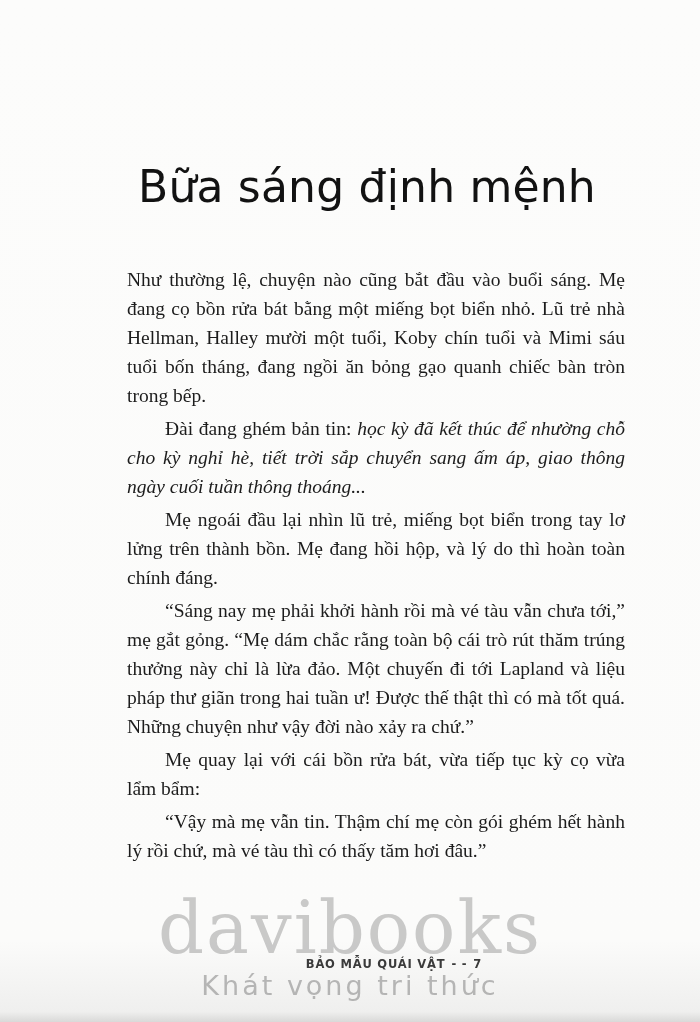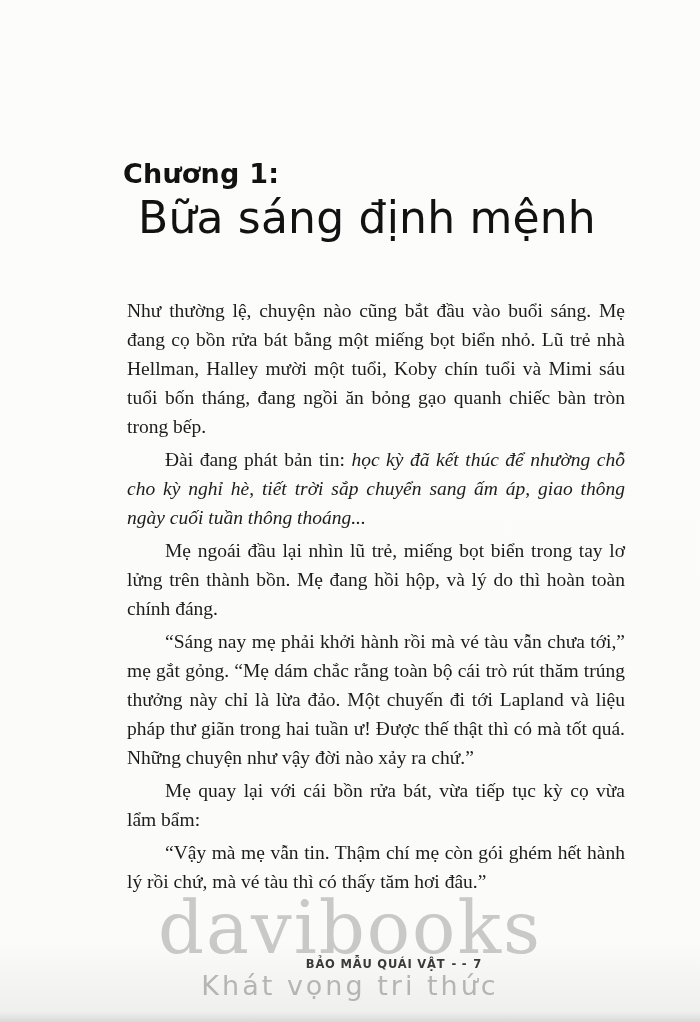--- a/index.html
+++ b/index.html
@@ -100,29 +100,28 @@
 <body>
 
 <div class="page">
 
   <div class="watermark watermark-main">davibooks</div>
 
   <div class="watermark watermark-sub">Khát vọng tri thức</div>
 
   <div class="content">
 
-    <h2 class="chapter-label">Chương 1:</h2>
 
     <h1 class="chapter-title">Bữa sáng định mệnh</h1>
 
     <div class="body-text">
 
       <p>Như thường lệ, chuyện nào cũng bắt đầu vào buổi sáng. Mẹ đang cọ bồn rửa bát bằng một miếng bọt biển nhỏ. Lũ trẻ nhà Hellman, Halley mười một tuổi, Koby chín tuổi và Mimi sáu tuổi bốn tháng, đang ngồi ăn bỏng gạo quanh chiếc bàn tròn trong bếp.</p>
 
-      <p class="indent"><span>Đài đang phát bản tin: </span><span class="radio-news">học kỳ đã kết thúc để nhường chỗ cho kỳ nghỉ hè, tiết trời sắp chuyển sang ấm áp, giao thông ngày cuối tuần thông thoáng...</span></p>
+      <p class="indent"><span>Đài đang ghém bản tin: </span><span class="radio-news">học kỳ đã kết thúc để nhường chỗ cho kỳ nghỉ hè, tiết trời sắp chuyển sang ấm áp, giao thông ngày cuối tuần thông thoáng...</span></p>
 
       <p class="indent">Mẹ ngoái đầu lại nhìn lũ trẻ, miếng bọt biển trong tay lơ lửng trên thành bồn. Mẹ đang hồi hộp, và lý do thì hoàn toàn chính đáng.</p>
 
       <p class="indent">“Sáng nay mẹ phải khởi hành rồi mà vé tàu vẫn chưa tới,” mẹ gắt gỏng. “Mẹ dám chắc rằng toàn bộ cái trò rút thăm trúng thưởng này chỉ là lừa đảo. Một chuyến đi tới Lapland và liệu pháp thư giãn trong hai tuần ư! Được thế thật thì có mà tốt quá. Những chuyện như vậy đời nào xảy ra chứ.”</p>
 
       <p class="indent">Mẹ quay lại với cái bồn rửa bát, vừa tiếp tục kỳ cọ vừa lẩm bẩm:</p>
 
       <p class="indent">“Vậy mà mẹ vẫn tin. Thậm chí mẹ còn gói ghém hết hành lý rồi chứ, mà vé tàu thì có thấy tăm hơi đâu.”</p>
 
 

